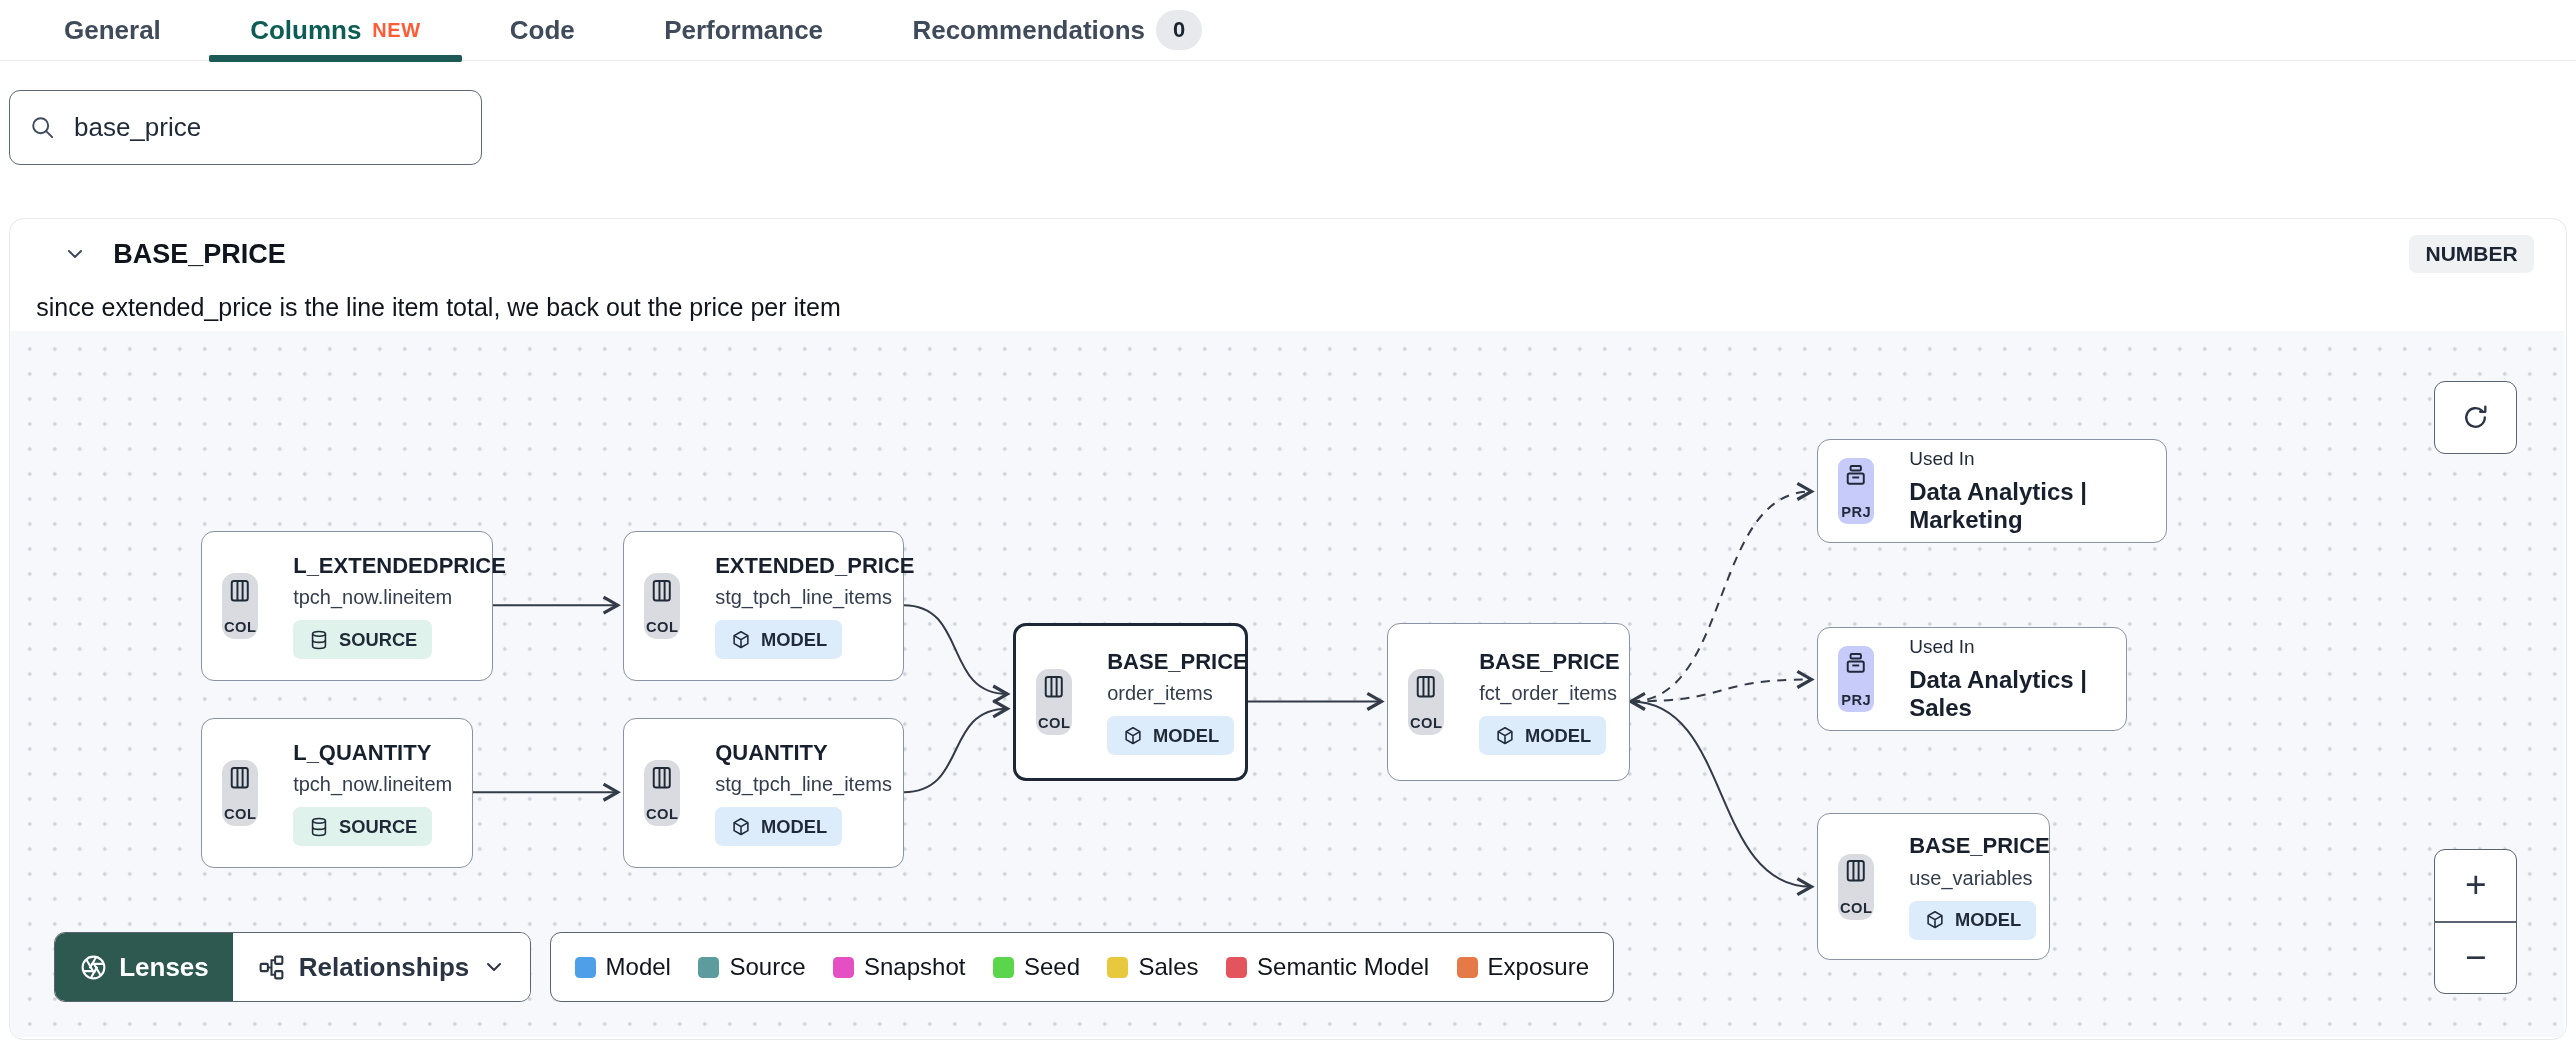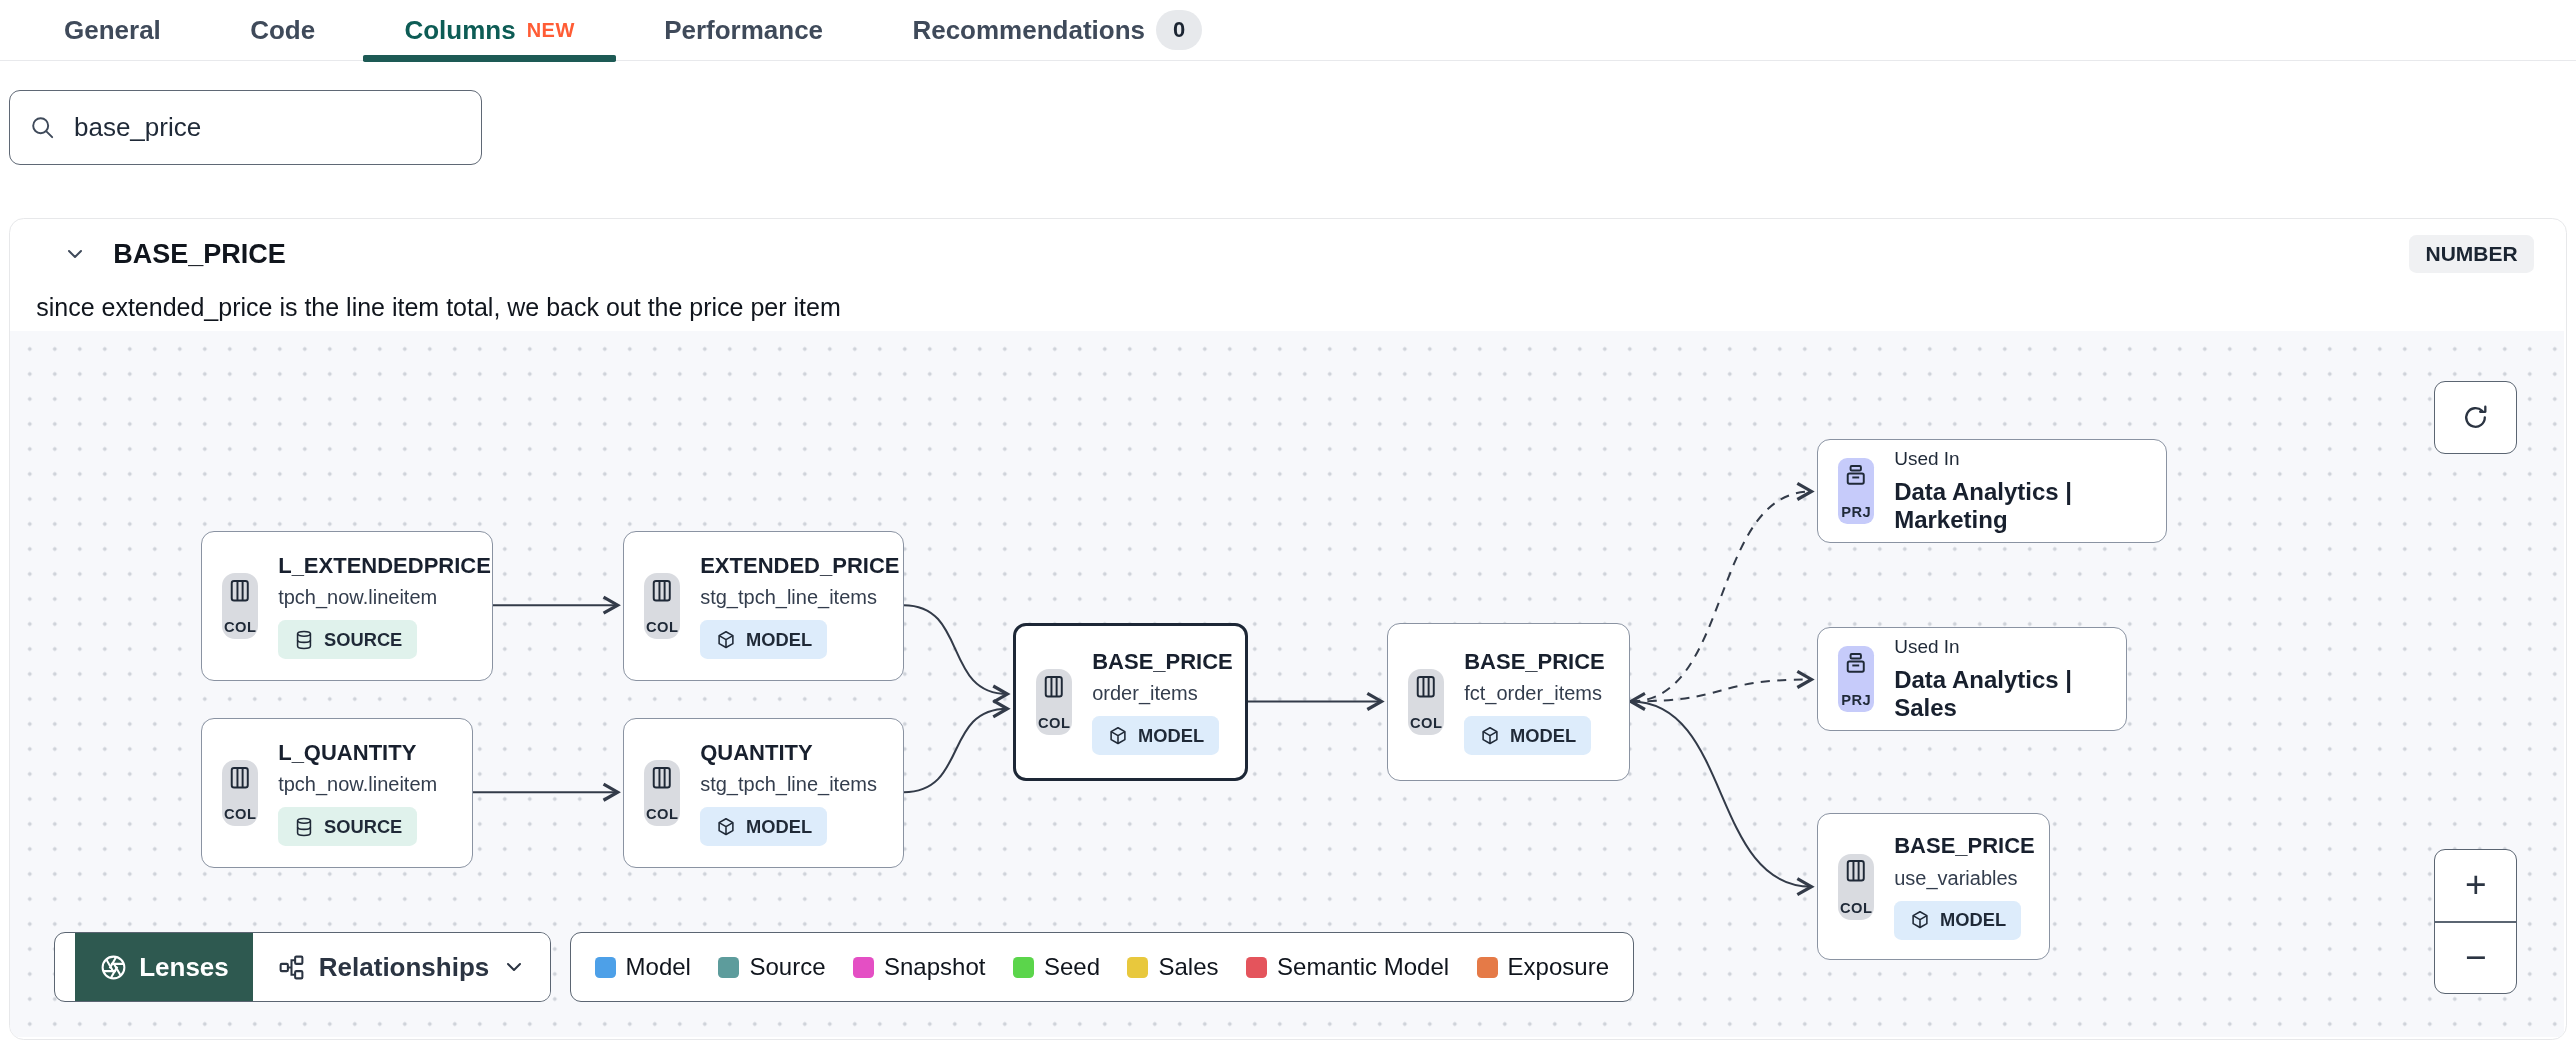--- a/index.html
+++ b/index.html
@@ -46,21 +46,21 @@
 
   
   .node { position:absolute; background:#fff; border:1.8px solid #8a93a2; border-radius:13px;
     display:flex; align-items:center; padding-left:20px; cursor:pointer; }
   .node.selected { border:3.7px solid #1d2736; }
   .kind-badge { width:36px; height:66px; border-radius:9.2px; display:flex; flex-direction:column;
     align-items:center; justify-content:center; gap:15px; color:#1f2937; flex:0 0 auto; }
   .kind-badge span { font-size:14.7px; font-weight:700; letter-spacing:0.5px; }
   .kind-badge.COL { background:#d9dbe0;border-radius:13px; }
   .kind-badge.PRJ { background:#c6cbfa; }
-  .node-body { padding:0 24px 0 20px; display:flex; flex-direction:column; align-items:flex-start; }
+  .node-body { padding:0 24px 0 35px; display:flex; flex-direction:column; align-items:flex-start; }
   .node-title { font-size:22px; font-weight:600; color:#18202e; margin-bottom:7.3px; }
   .node-sub { font-size:20px; color:#333d4d; margin-bottom:11px; }
   .eyebrow { font-size:19px; color:#1f2937; margin-bottom:7.3px; }
   .prj-title { font-size:24px; font-weight:600; color:#18202e; }
   .pill { display:inline-flex; align-items:center; gap:9.2px; height:39px; padding:0 14.7px;
     border-radius:7.3px; font-size:18.3px; font-weight:600; color:#1f2937; }
   .pill.MODEL { background:#ddecfb; }
   .pill.SOURCE { background:#e0f2ec; }
 
   
@@ -73,41 +73,41 @@
     border:1.8px solid #5b6572; border-radius:11px; background:#fff; display:flex;
     flex-direction:column; overflow:hidden; }
   .zoomctl .zbtn { flex:1; display:flex; align-items:center; justify-content:center;
     font-size:37px; font-weight:400; color:#2b3442; cursor:pointer; }
   .zoomctl .zbtn:first-child { border-bottom:2.8px solid #5b6572; }
 
   .bottom-left { position:absolute; left:44px; top:601px; display:flex; gap:18.3px; }
   .seg-group { display:flex; border:1.8px solid #5b6572; border-radius:11px; overflow:hidden;
     background:#fff; height:70px; }
   .seg-lenses { background:#2e5950; color:#fff; display:flex; align-items:center; gap:11px;
-    padding:0 24px; font-size:26px; font-weight:600; cursor:pointer;margin-left:20px; }
+    padding:0 24px; font-size:26px; font-weight:600; cursor:pointer; }
   .seg-rel { display:flex; align-items:center; gap:13px; padding:0 24px; font-size:26px;
     font-weight:600; color:#2b3442; cursor:pointer; background:#fff; }
   .legend { display:flex; align-items:center; gap:27.5px; border:1.8px solid #5b6572;
     border-radius:11px; background:#fff; height:70px; padding:0 24px; }
   .legend-item { display:flex; align-items:center; gap:10px; font-size:24px; color:#10151d; }
   .legend-item .sw { width:21px; height:21px; border-radius:4.6px; flex:0 0 auto; }
 </style>
 </head>
 <body>
 
 <div class="tabbar" id="tabbar">
     <div class="tab">
       <span>General</span>
     </div>
-    <div class="tab">
-      <span>Code</span>
-    </div>
     <div class="tab active">
       <span>Columns</span>
       <span class="new-badge">NEW</span>
+    </div>
+    <div class="tab">
+      <span>Code</span>
     </div>
     <div class="tab">
       <span>Performance</span>
     </div>
     <div class="tab">
       <span>Recommendations</span>
       <span class="count-pill">0</span>
     </div>
   </div>
 

